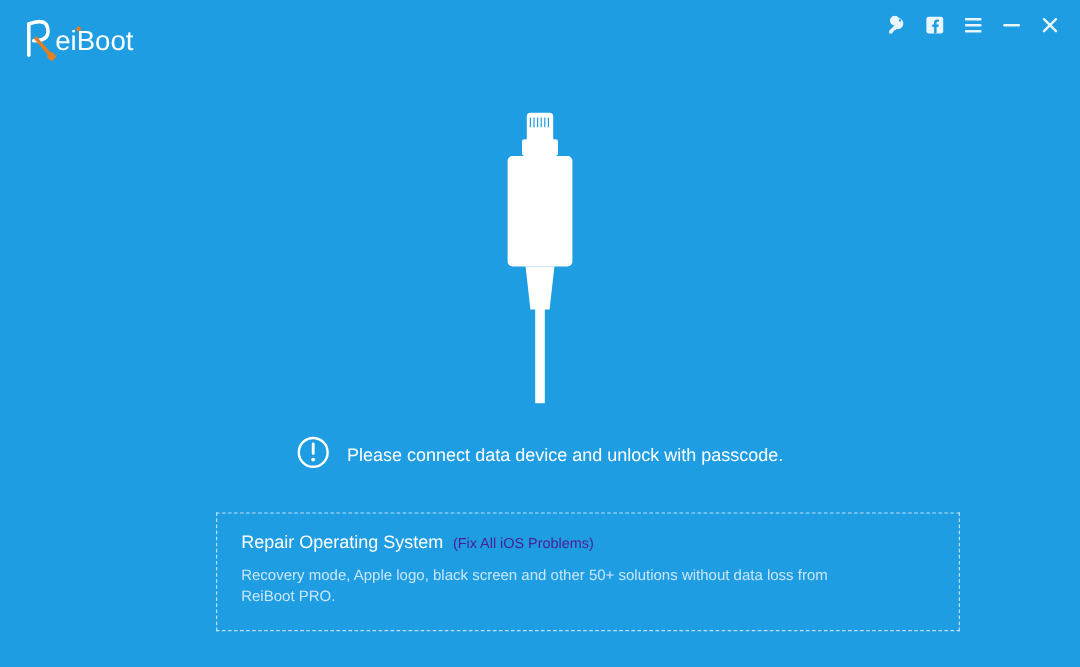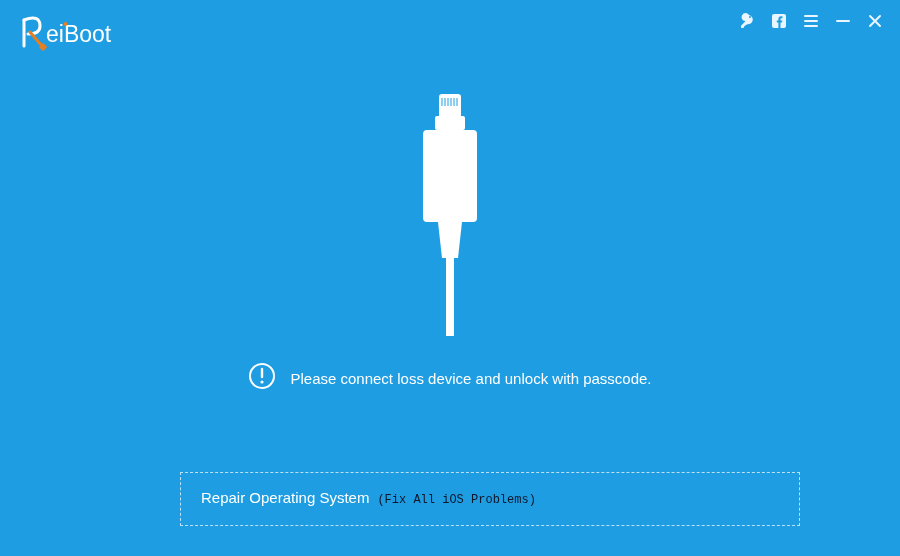--- a/index.html
+++ b/index.html
@@ -83,22 +83,21 @@
     align-items: baseline;
     gap: 8px;
   }
   .repair-title {
     font-size: 15px;
     font-weight: 500;
     color:#fff;
   }
   .repair-sub {
     font-size: 12px;
-    color: #0f172a;
-    font-family: Liberation Mono, monospace;
+    color: #4c1d95;
   }
   .repair-desc {
     font-size: 12.5px;
     color: #c9e7fa;
     line-height: 1.5;
     max-width: 520px;
   }
 </style>
 </head>
 <body>
@@ -173,24 +172,25 @@
   </div>
 
   <div class="status-row">
     <span>
       <svg width="28" height="28" viewBox="0 0 28 28">
         <circle cx="14" cy="14" r="12" fill="none" stroke="#fff" stroke-width="2"></circle>
         <line x1="14" y1="7" x2="14" y2="15" stroke="#fff" stroke-width="2.4" stroke-linecap="round"></line>
         <circle cx="14" cy="20" r="1.6" fill="#fff"></circle>
       </svg>
     </span>
-    <span class="status-text">Please connect loss device and unlock with passcode.</span>
+    <span class="status-text">Please connect data device and unlock with passcode.</span>
   </div>
 </div>
 
 <div class="repair-panel">
   <div class="repair-texts">
     <div class="repair-title-row">
       <span class="repair-title">Repair Operating System</span>
       <span class="repair-sub">(Fix All iOS Problems)</span>
     </div>
+    <div class="repair-desc">Recovery mode, Apple logo, black screen and other 50+ solutions without data loss from ReiBoot PRO.</div>
   </div>
 </div>
 
 </body></html>

